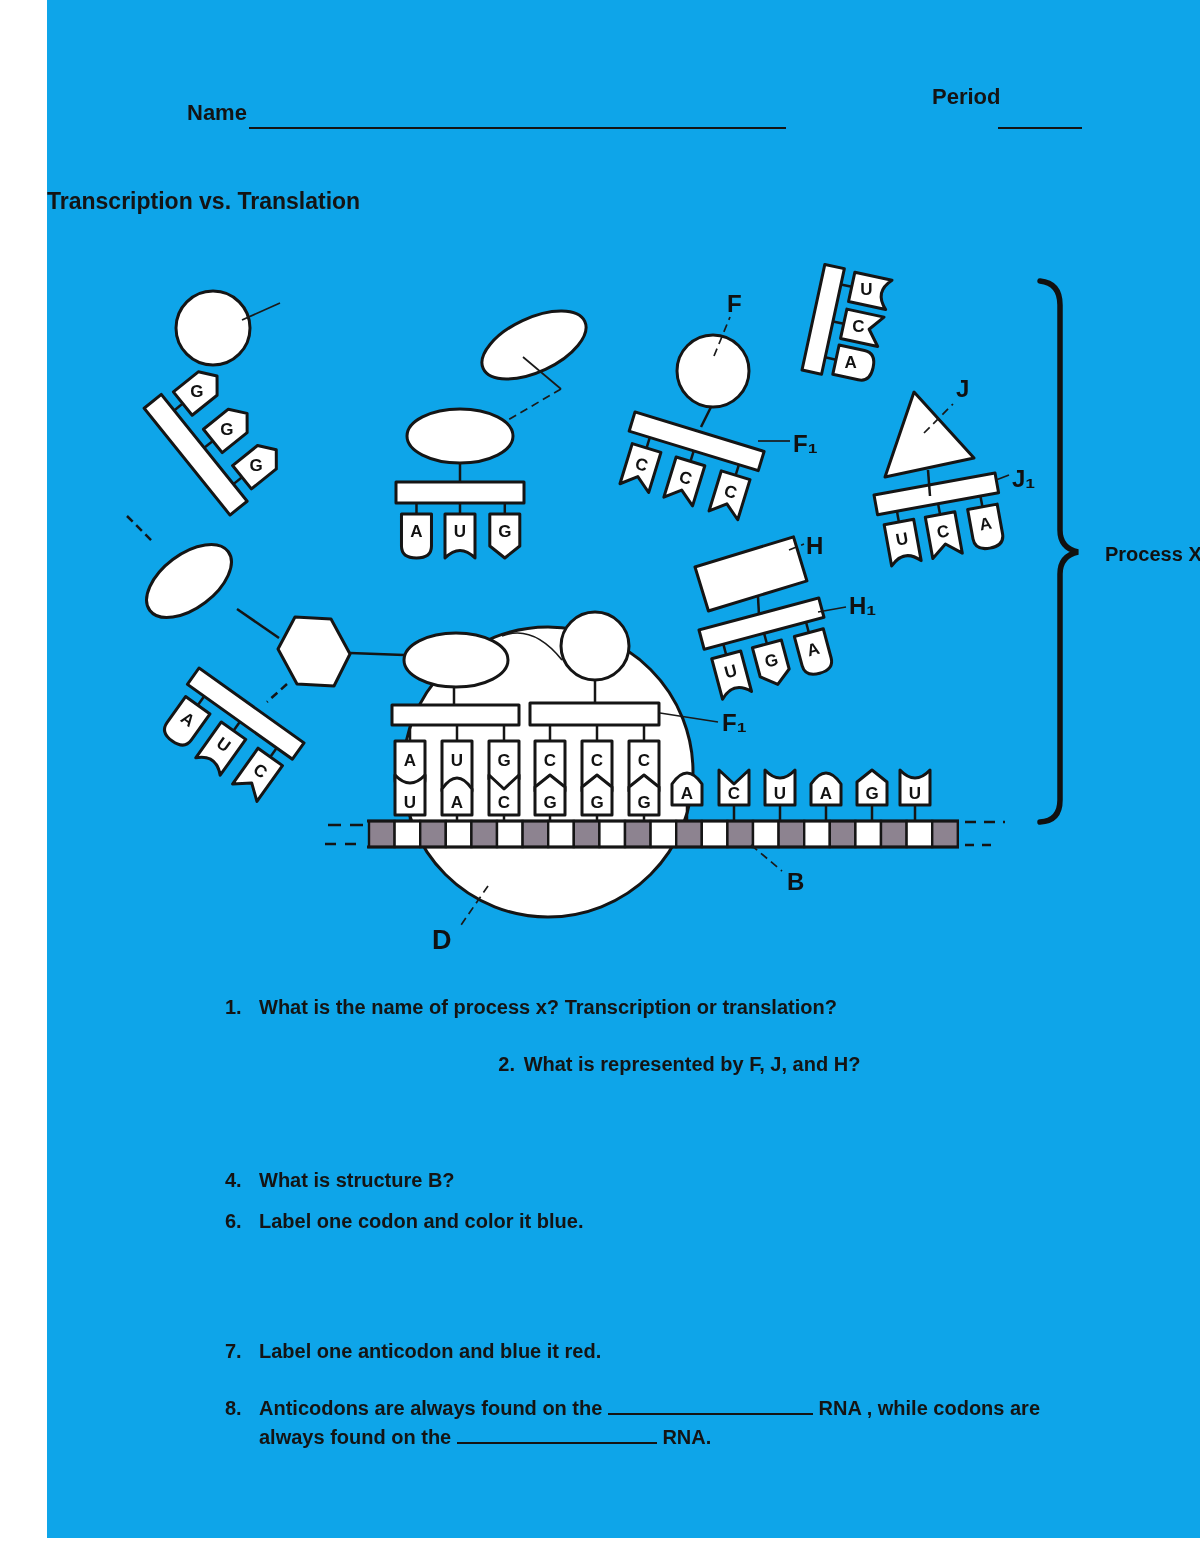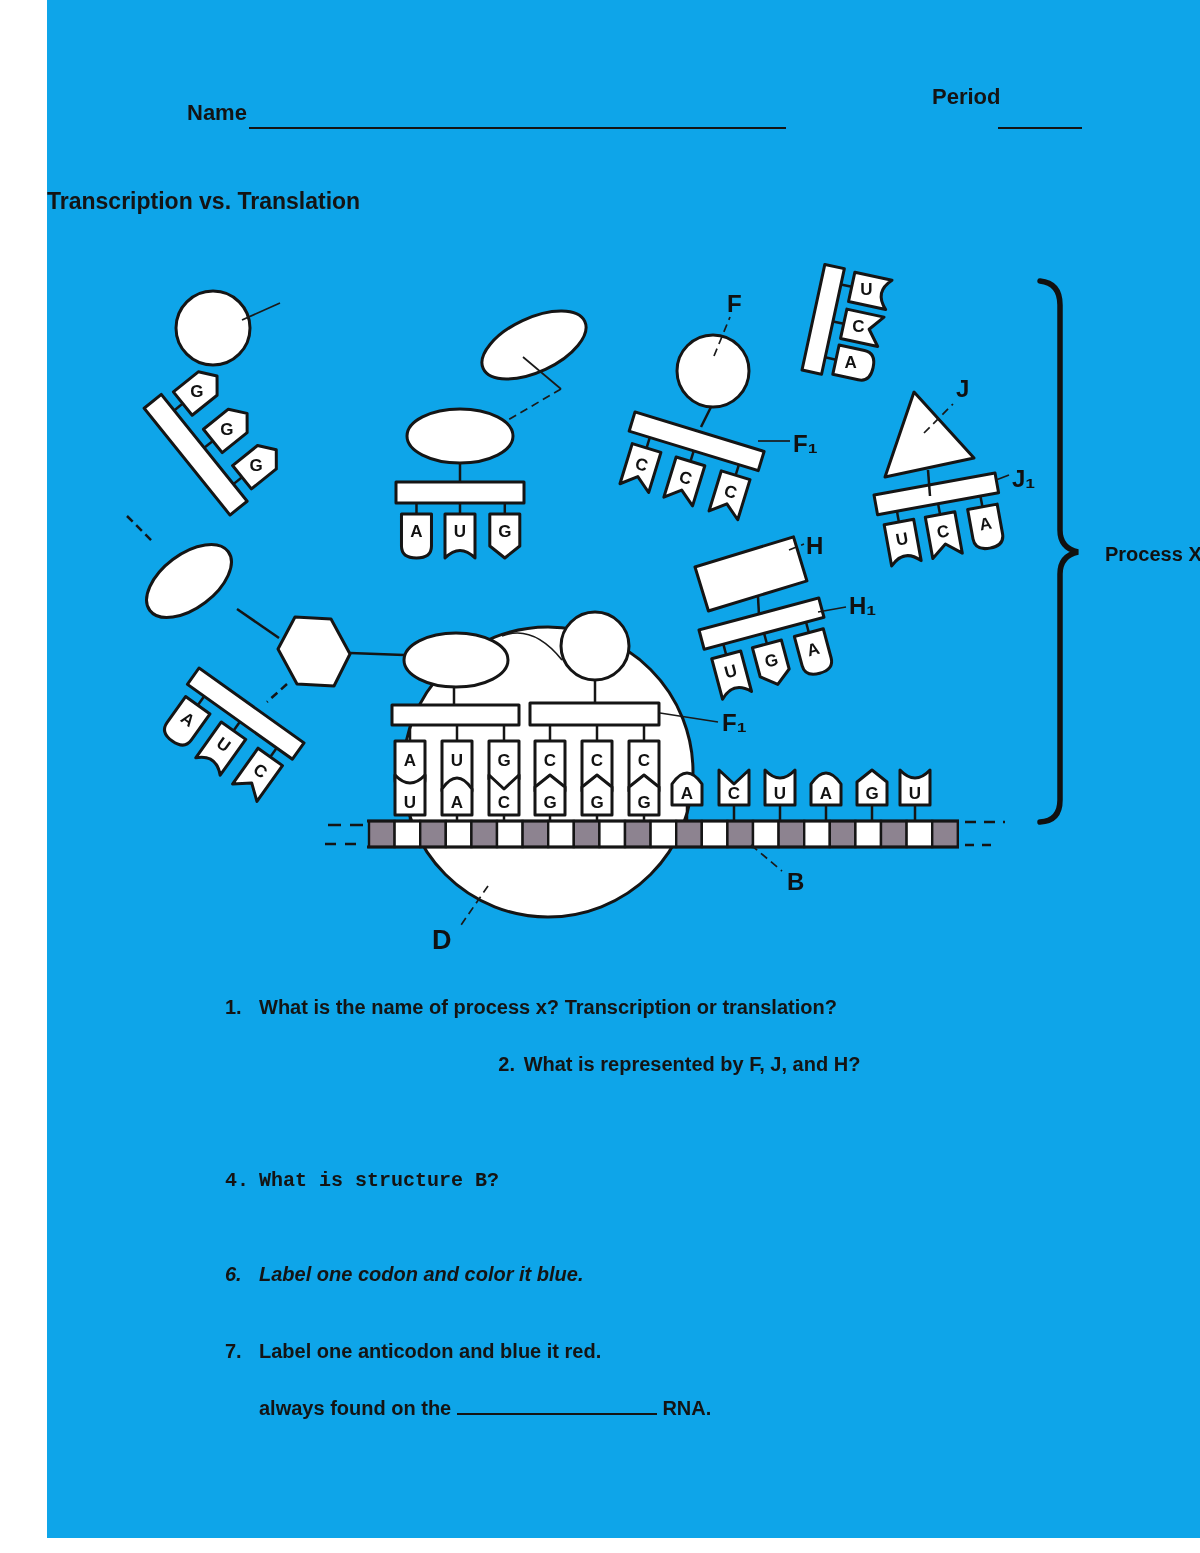--- a/index.html
+++ b/index.html
@@ -353,19 +353,20 @@
     <text x="675" y="731" class="callout">F₁</text>
     <text x="740" y="890" class="callout">B</text>
     <text x="385" y="949" class="callout" style="font-size:27px;">D</text>
 
     <path d="M993,281 Q1013,283 1013,305 L1013,530 Q1013,548 1031,552 Q1013,556 1013,574 L1013,800 Q1013,821 993,822" fill="none" stroke="#111" stroke-width="5.5" stroke-linecap="round"></path>
     <text x="1058" y="561" class="ptxt">Process X</text>
   </svg>
 
   <div class="q" style="top:993px;"><span class="n">1.</span><span>What is the name of process x? Transcription or translation?</span></div>
   <div class="q" style="top:1050px;text-align:center;"><span class="n">2.</span><span>What is represented by F, J, and H?</span></div>
-  <div class="q" style="top:1166px;font-family:Liberation Mono, monospace;"><span class="n">4.</span><span>What is structure B?</span></div>
-  <div class="q" style="top:1260px;font-style:italic;"><span class="n">6.</span><span>Label one codon and color it blue.</span></div>
+  <div class="q" style="top:1166px;"><span class="n">4.</span><span>What is structure B?</span></div>
+  <div class="q" style="top:1207px;"><span class="n">6.</span><span>Label one codon and color it blue.</span></div>
   <div class="q" style="top:1337px;"><span class="n">7.</span><span>Label one anticodon and blue it red.</span></div>
   <div class="q" style="top:1394px;">
+    <div><span class="n">8.</span><span>Anticodons are always found on the</span> <span class="blank b1"></span> <span>RNA , while codons are</span></div>
     <div class="q8l2"><span>always found on the</span> <span class="blank b2"></span> <span>RNA.</span></div>
   </div>
 </div>
 
 </body></html>

